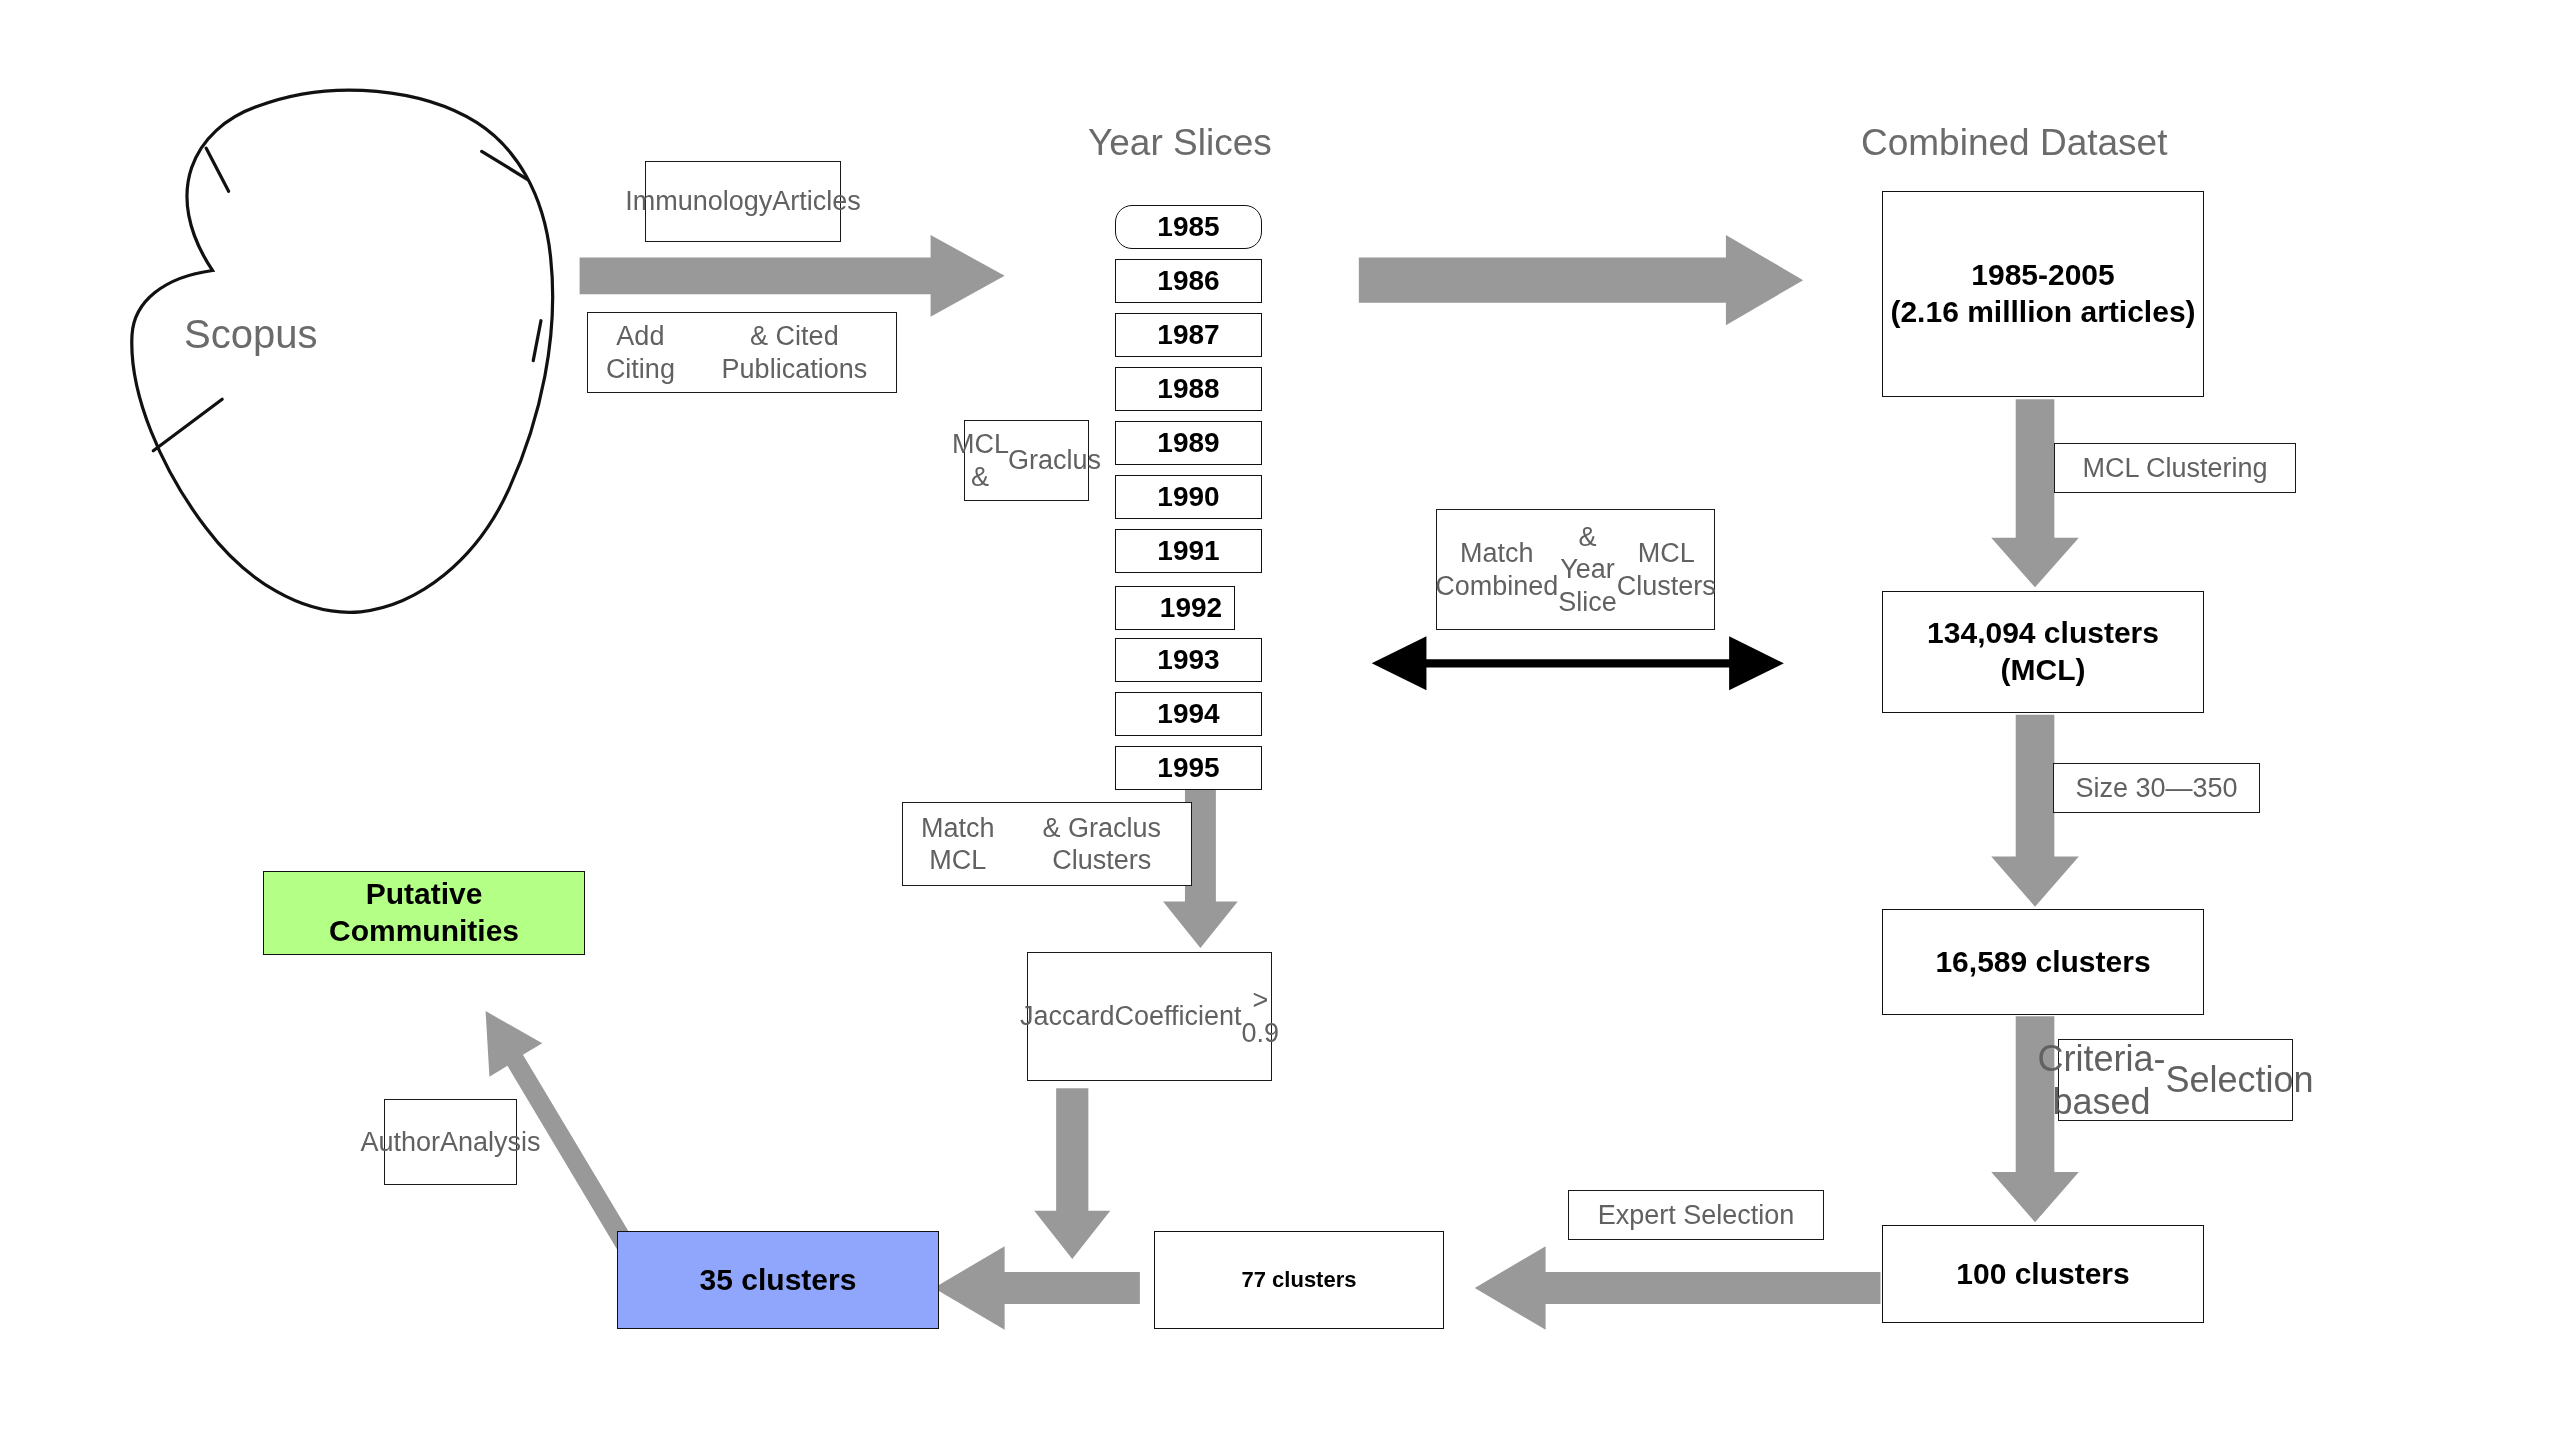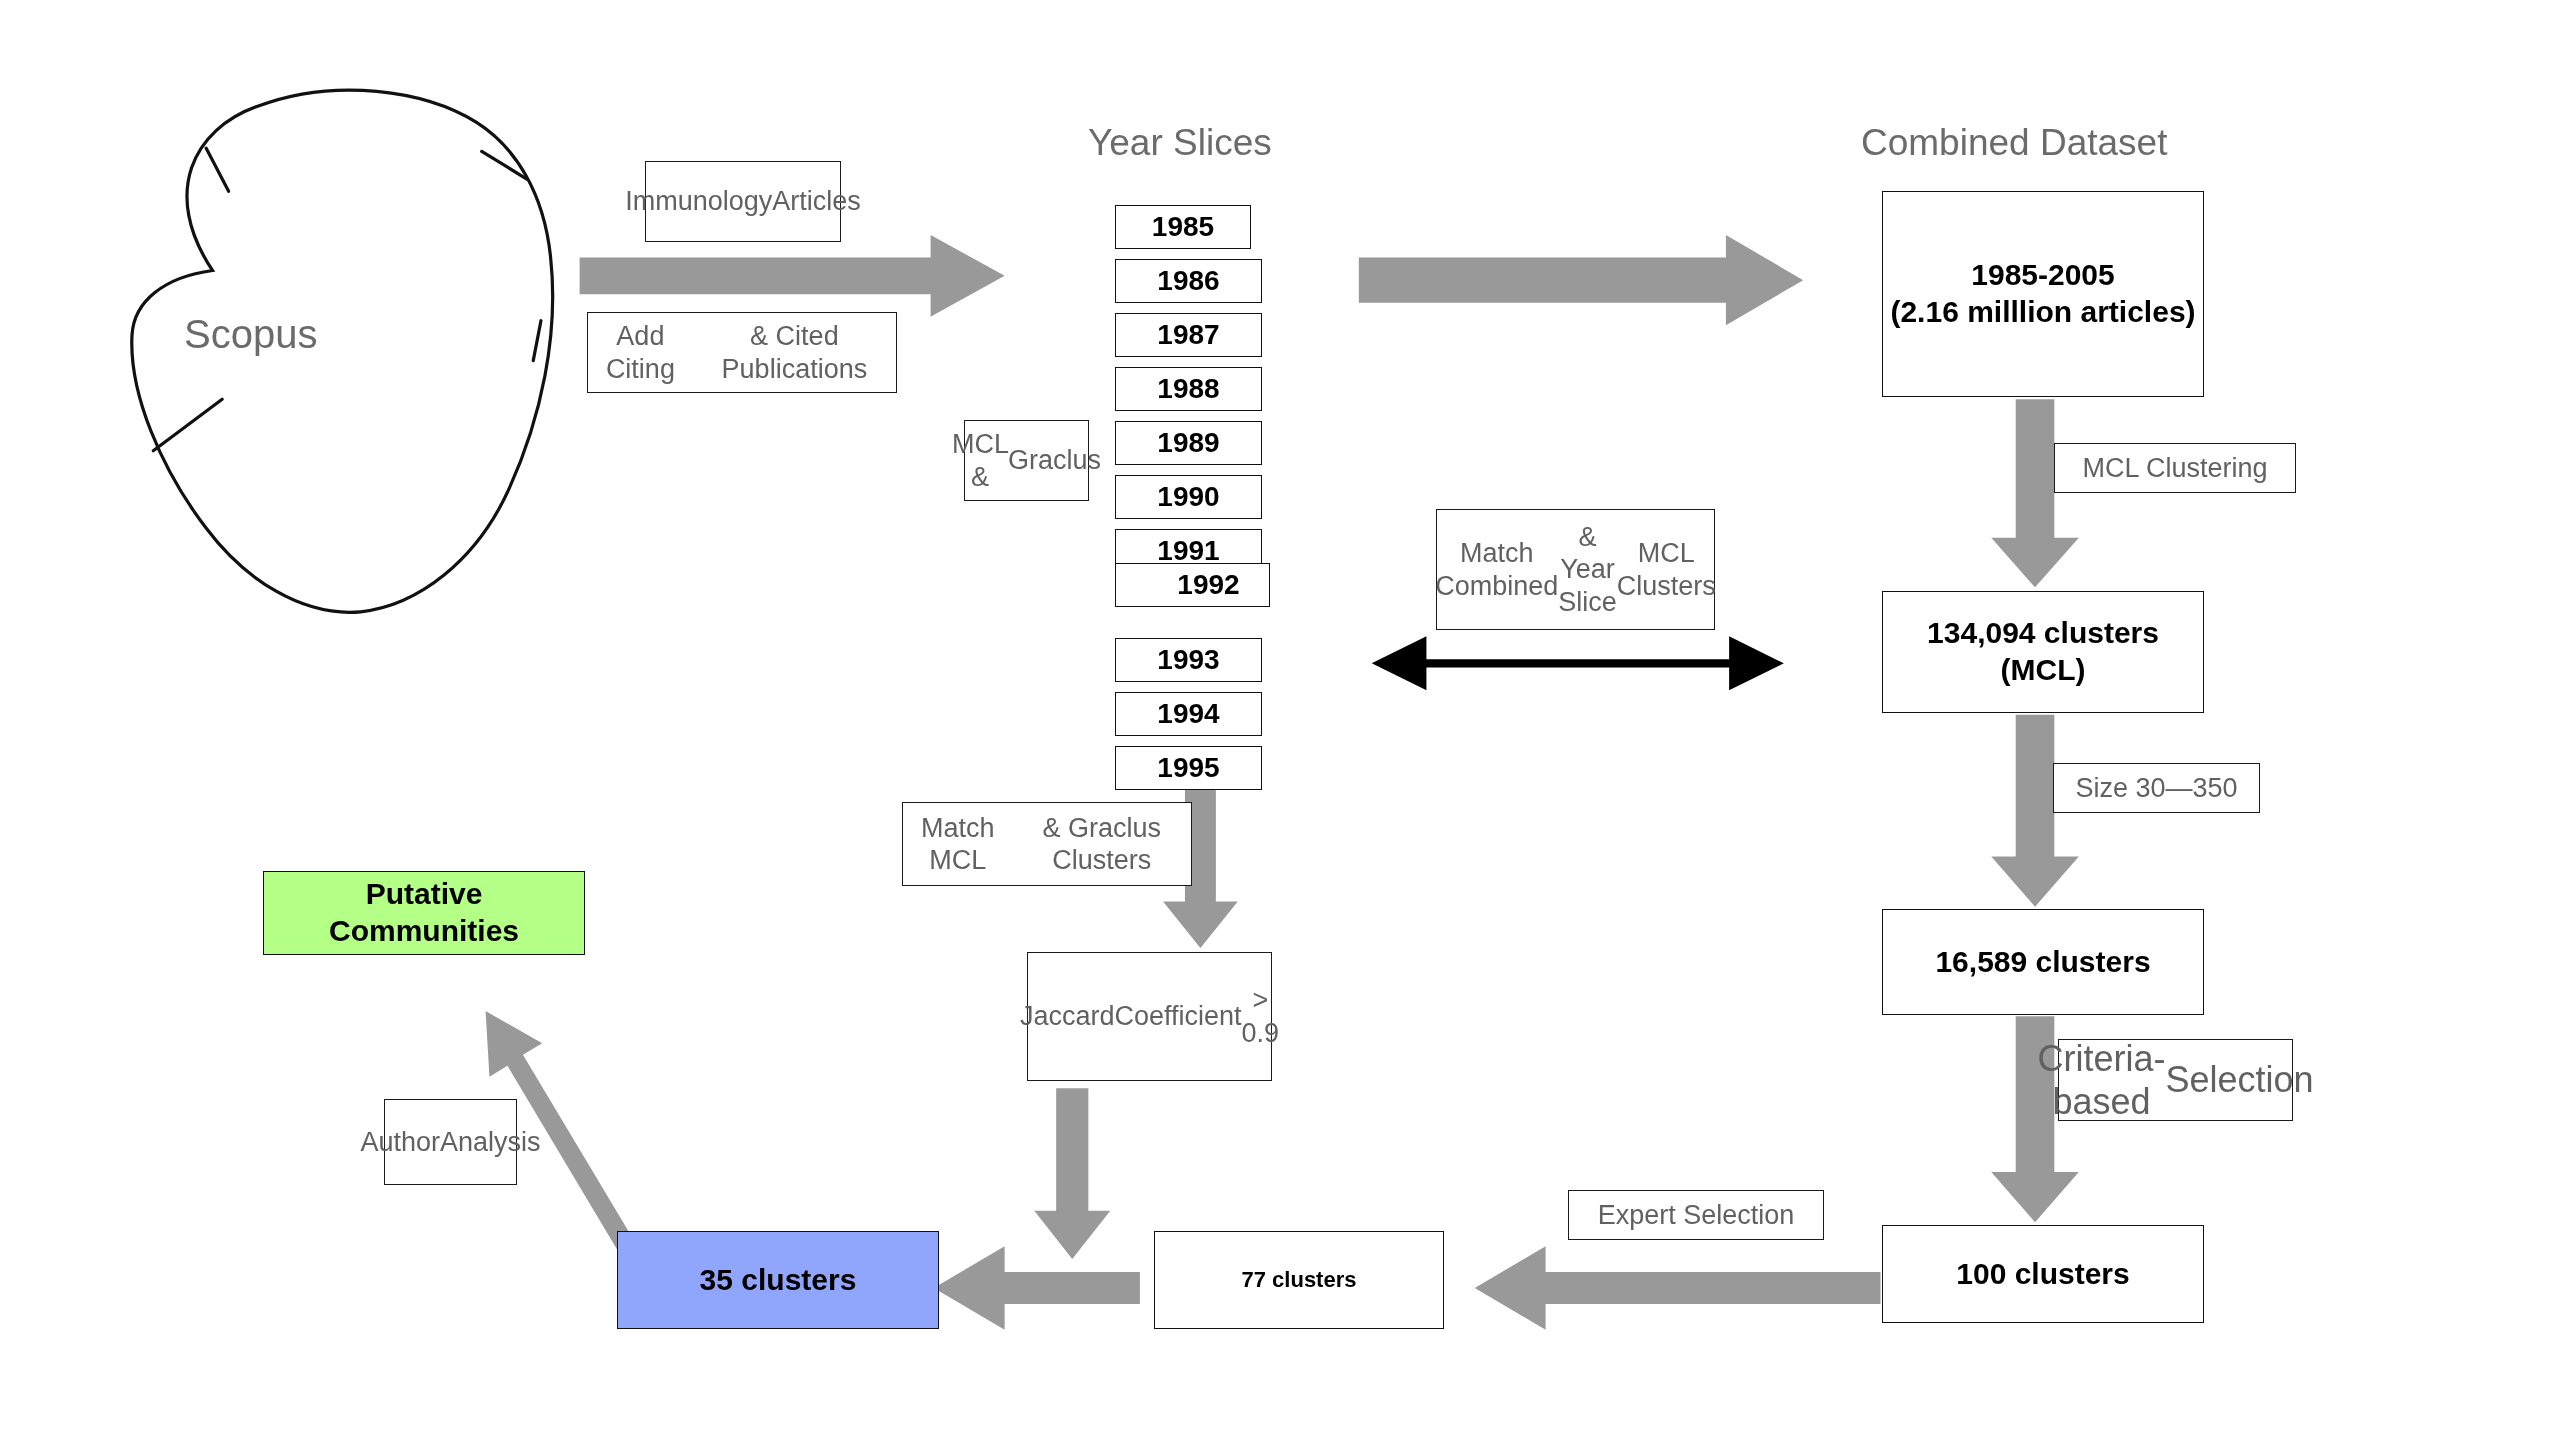--- a/index.html
+++ b/index.html
@@ -190,28 +190,28 @@
 
   <div class="label-box" style="left:1568px; top:1190px; width:256px; height:50px; font-size:27px;">
     <span>Expert Selection</span>
   </div>
 
   <div class="label-box" style="left:384px; top:1099px; width:133px; height:86px; font-size:27px;">
     <span>Author</span>
     <span>Analysis</span>
   </div>
 
-  <div class="year-box" style="left:1115px; top:205px; width:136px; height:44px; font-size:28px;">1985</div>
+  <div class="year-box" style="left:1115px; top:205px; width:147px; height:44px; font-size:28px;border-radius:17px;">1985</div>
   <div class="year-box" style="left:1115px; top:259px; width:147px; height:44px; font-size:28px;">1986</div>
   <div class="year-box" style="left:1115px; top:313px; width:147px; height:44px; font-size:28px;">1987</div>
   <div class="year-box" style="left:1115px; top:367px; width:147px; height:44px; font-size:28px;">1988</div>
   <div class="year-box" style="left:1115px; top:421px; width:147px; height:44px; font-size:28px;">1989</div>
   <div class="year-box" style="left:1115px; top:475px; width:147px; height:44px; font-size:28px;">1990</div>
   <div class="year-box" style="left:1115px; top:529px; width:147px; height:44px; font-size:28px;">1991</div>
-  <div class="year-box" style="left:1115px; top:563px; width:155px; height:44px; font-size:28px;padding-left:32px;">1992</div>
+  <div class="year-box" style="left:1115px; top:586px; width:120px; height:44px; font-size:28px;padding-left:32px;">1992</div>
   <div class="year-box" style="left:1115px; top:638px; width:147px; height:44px; font-size:28px;">1993</div>
   <div class="year-box" style="left:1115px; top:692px; width:147px; height:44px; font-size:28px;">1994</div>
   <div class="year-box" style="left:1115px; top:746px; width:147px; height:44px; font-size:28px;">1995</div>
 
   <div class="node" style="left:1882px; top:191px; width:322px; height:206px; font-size:30px;">
     <span>1985-2005</span>
     <span>(2.16 milllion articles)</span>
   </div>
 
   <div class="node" style="left:1882px; top:591px; width:322px; height:122px; font-size:30px;">

